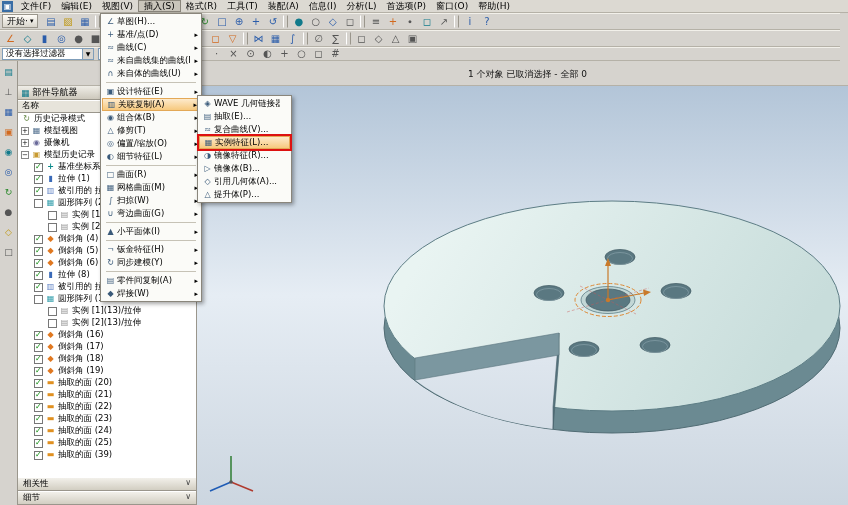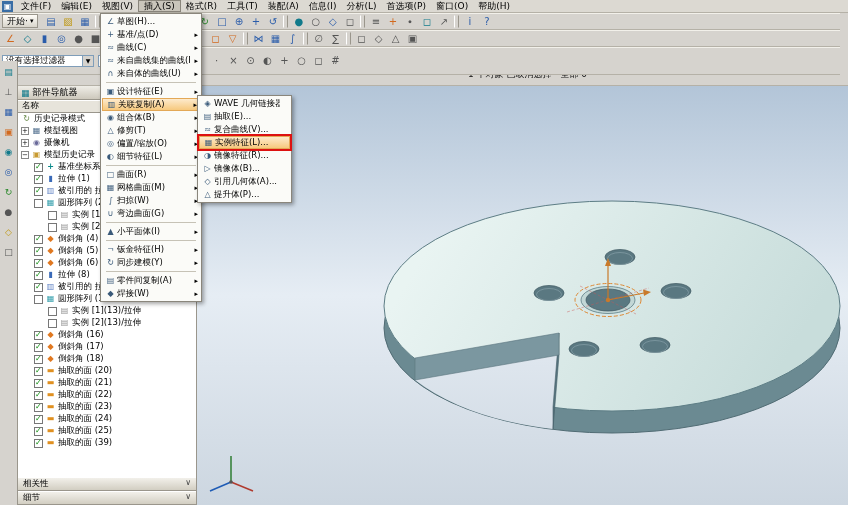--- a/index.html
+++ b/index.html
@@ -22,21 +22,21 @@
   .tbi{width:17px;height:15px;display:flex;align-items:center;justify-content:center;
        font-size:10px;border:1px solid transparent}
   .tbi.grip{width:5px;height:13px;border-left:1px solid #fff;border-right:1px solid #9a968c;margin:0 2px}
   .start-btn{height:14px;display:flex;align-items:center;gap:2px;background:linear-gradient(#fffdf8,#d9d5cc);
              border:1px solid #9a968c;padding:0 4px;margin-right:4px;white-space:nowrap}
   .caret{font-size:7px}
   .c-blue{color:#2a5caa}.c-green{color:#2e8b2e}.c-orange{color:#d2691e}.c-gray{color:#555}
   .c-teal{color:#117a8b}.c-yellow{color:#c09a18}
 
   
-  .selbar{top:47px;height:28px}
+  .selbar{top:47px;height:14px}
   .combo{height:12px;width:92px;background:#fff;border:1px solid #7f9db9;display:flex;align-items:center;
          font-size:8.5px;padding-left:3px;margin-right:4px;white-space:nowrap;overflow:hidden}
   .combo.scope{width:72px}
   .cb-arrow{margin-left:auto;width:11px;height:100%;background:#d6d3ce;border-left:1px solid #7f9db9;
             display:flex;align-items:center;justify-content:center;font-size:6px;flex:none}
 
   
   .statusline{position:absolute;top:61px;left:0;right:0;height:25px;background:#d6d3ce;
               border-bottom:1px solid #b5b1a7;z-index:1}
   .status-msg{position:absolute;left:468px;top:7px;font-size:9px;color:#111;white-space:nowrap}
@@ -616,20 +616,26 @@
           <span class="lbl">倒斜角 (17)</span>
         </div>
 
         <div class="trow l1 chk-on ic-chamfer">
 
           <span class="chk"></span>
           <span class="ic"></span>
           <span class="lbl">倒斜角 (18)</span>
         </div>
 
+        <div class="trow l1 chk-on ic-chamfer">
+
+          <span class="chk"></span>
+          <span class="ic"></span>
+          <span class="lbl">倒斜角 (19)</span>
+        </div>
 
         <div class="trow l1 chk-on ic-face">
 
           <span class="chk"></span>
           <span class="ic"></span>
           <span class="lbl">抽取的面 (20)</span>
         </div>
 
         <div class="trow l1 chk-on ic-face">
 

